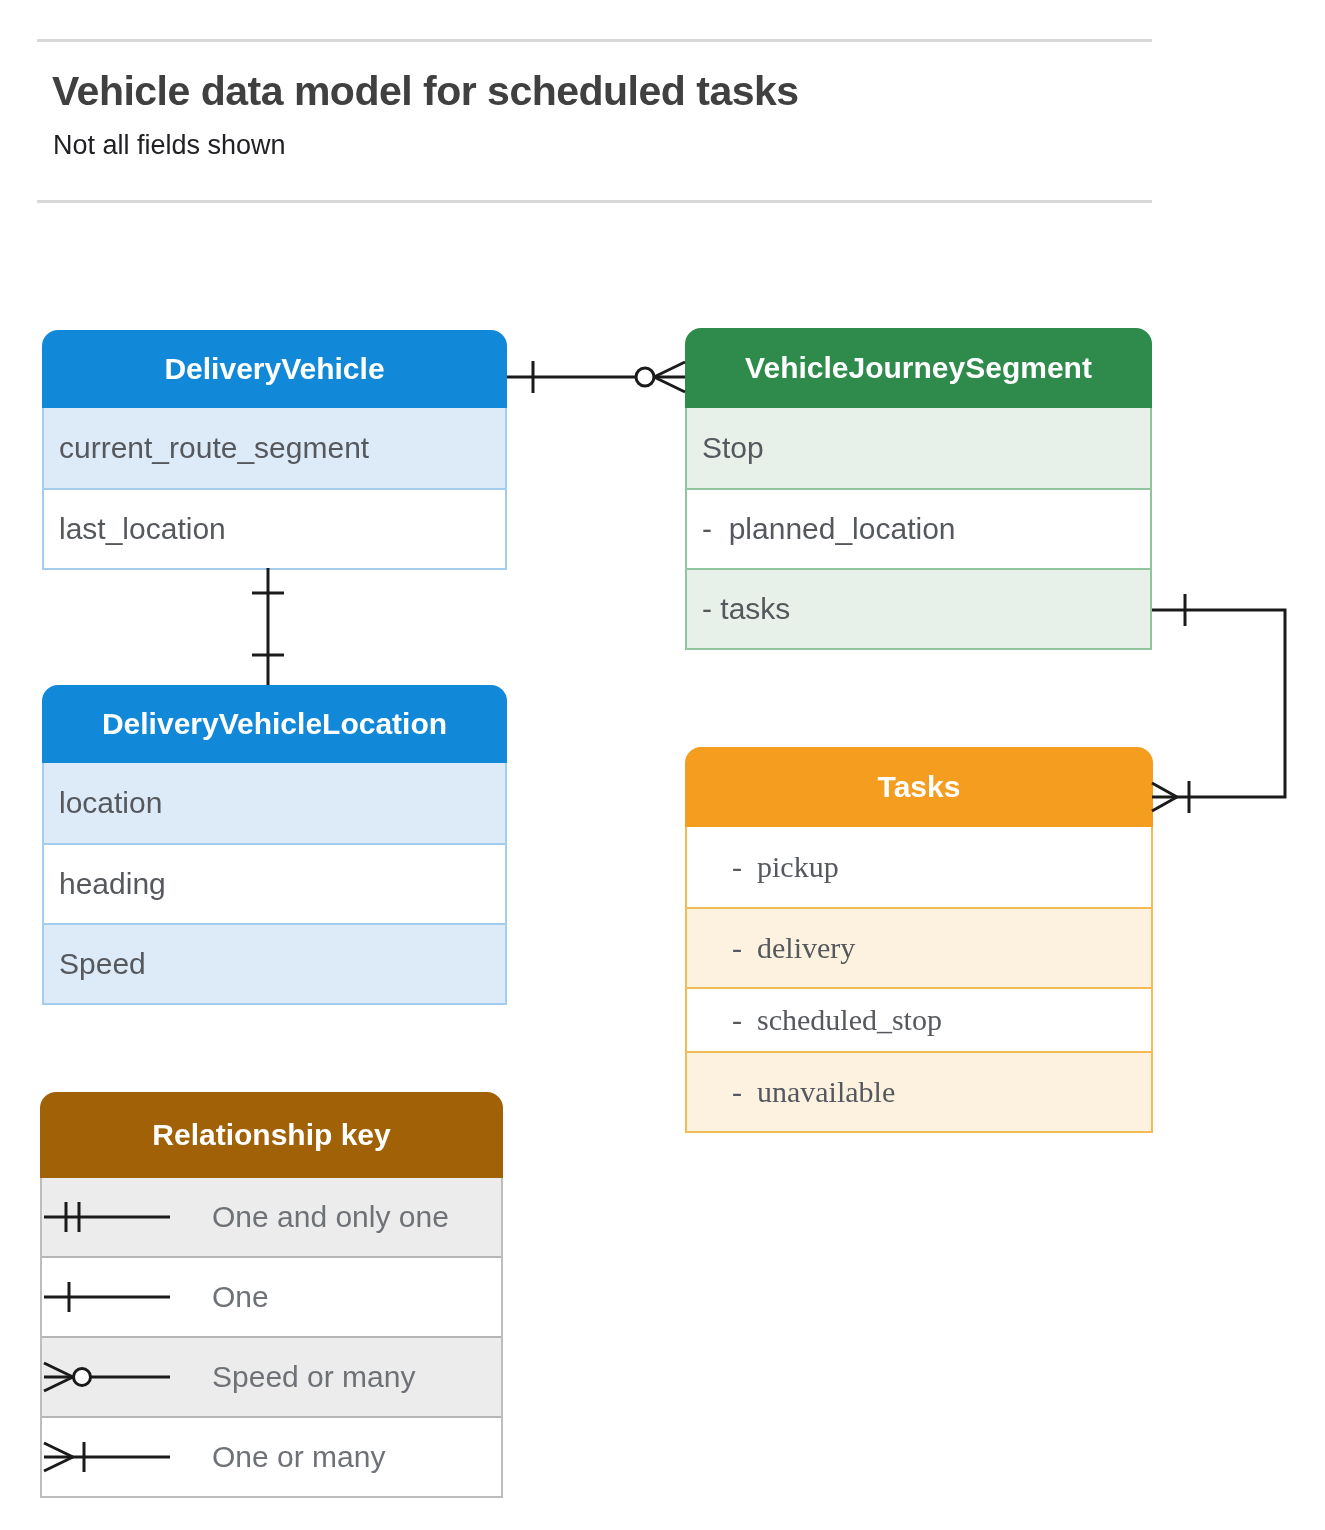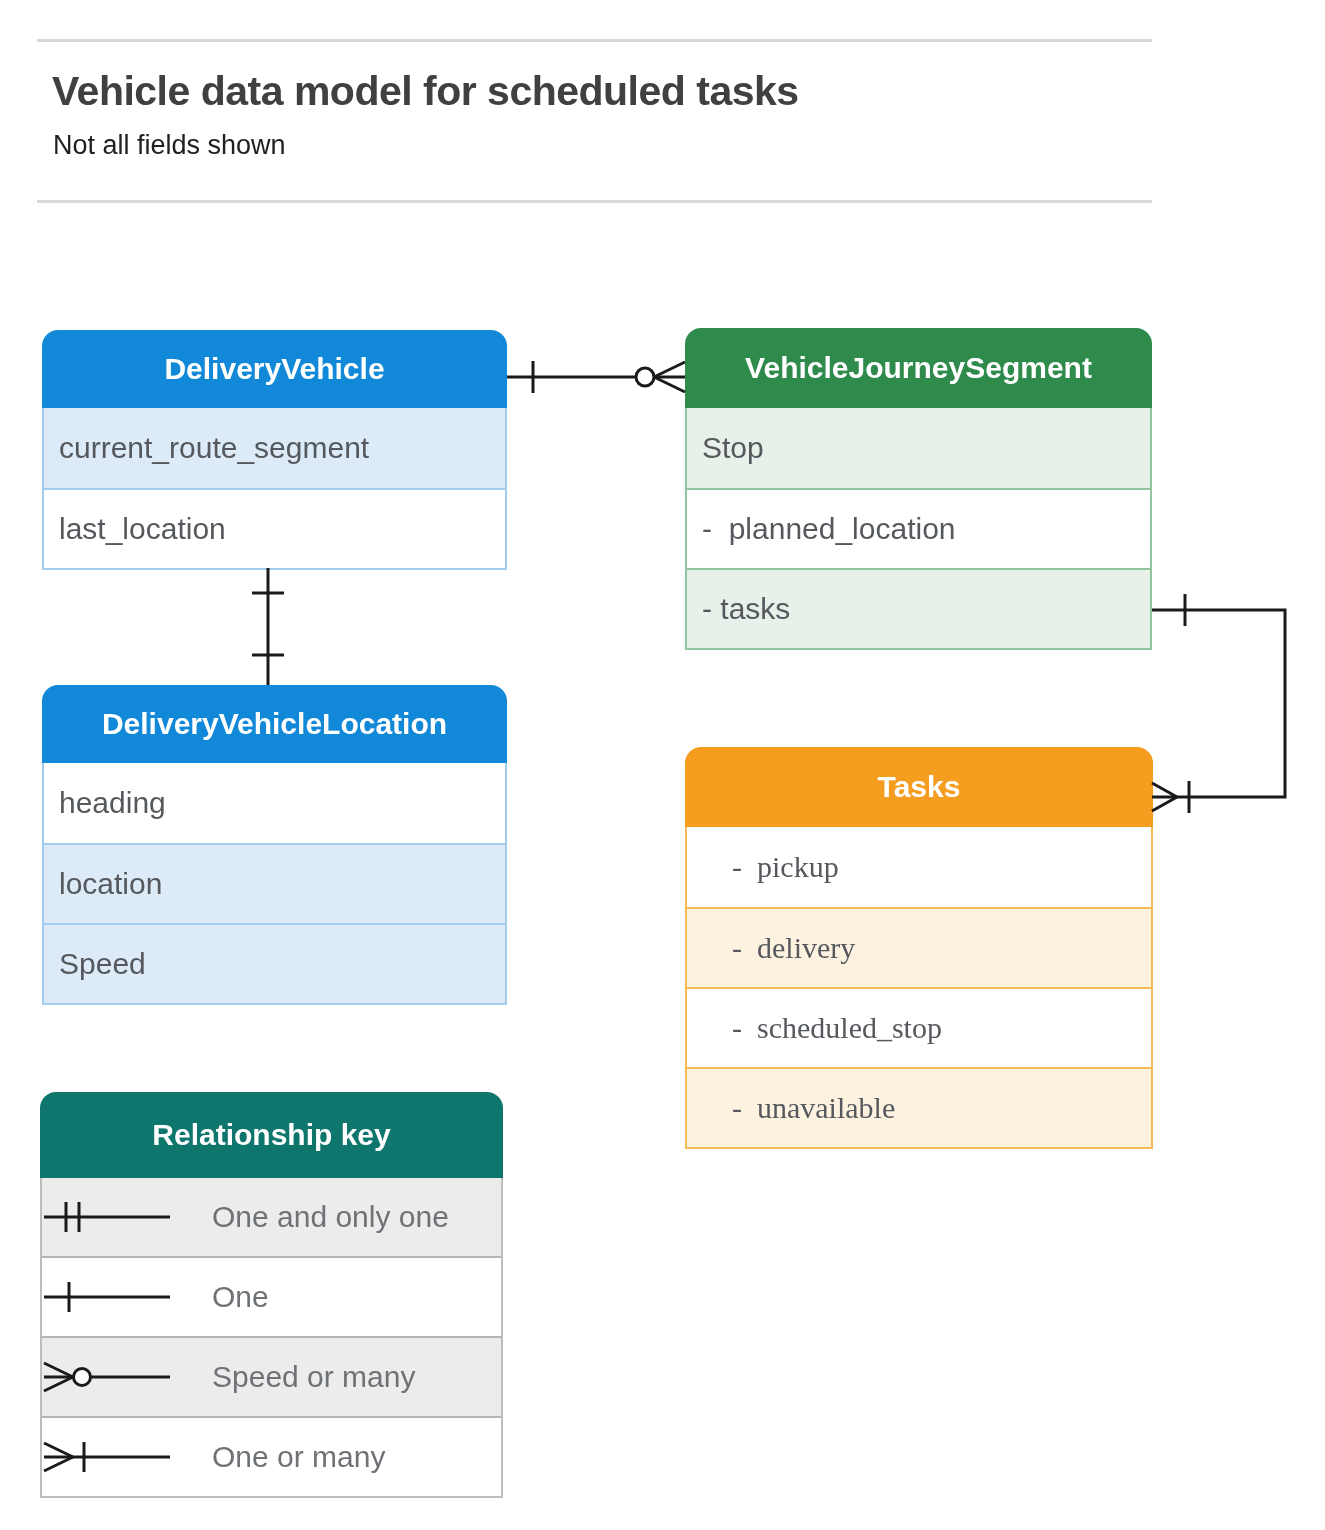--- a/index.html
+++ b/index.html
@@ -50,21 +50,21 @@
   .green .e-header { background: #2e8b4b; }
   .green .e-body   { border-color: #90c59d; }
   .green .e-row    { border-top-color: #90c59d; }
   .green .e-row.alt{ background: #e7f1e9; }
   
   .orange .e-header { background: #f59d1f; }
   .orange .e-body   { border-color: #f3bb55; }
   .orange .e-row    { border-top-color: #f3bb55; }
   .orange .e-row.alt{ background: #fdf2e0; }
   
-  .gray .e-header { background: #0f766e; }
+  .gray .e-header { background: #a16207; }
   .gray .e-body   { border-color: #bdbdbd; }
   .gray .e-row    { border-top-color: #b5b5b5; }
   .gray .e-row.alt{ background: #ececec; }
 
   .e-row.indent { padding-left: 45px; font-family: Liberation Serif, serif; }
 
   .legend-row { padding-left: 0; }
   .legend-sym { width: 140px; height: 44px; flex: 0 0 auto; }
   .legend-label {
     margin-left: 30px; font-size: 30px; color: #6e7276; white-space: normal;
@@ -97,32 +97,32 @@
   <div class="e-body">
     <div class="e-row alt" style="height:80px">Stop</div>
     <div class="e-row" style="height:80px">-  planned_location</div>
     <div class="e-row alt" style="height:80px">- tasks</div>
   </div>
 </div>
 
 <div class="entity blue" style="left:42px; top:685px; width:465px">
   <div class="e-header" style="height:78px">DeliveryVehicleLocation</div>
   <div class="e-body">
+    <div class="e-row alt" style="height:80px">location</div>
     <div class="e-row" style="height:80px">heading</div>
-    <div class="e-row alt" style="height:80px">location</div>
     <div class="e-row alt" style="height:80px">Speed</div>
   </div>
 </div>
 
 <div class="entity orange" style="left:685px; top:747px; width:468px">
   <div class="e-header" style="height:80px">Tasks</div>
   <div class="e-body">
     <div class="e-row indent" style="height:80px">-  pickup</div>
     <div class="e-row alt indent" style="height:80px">-  delivery</div>
-    <div class="e-row indent" style="height:80px">-  scheduled_stop</div>
+    <div class="e-row indent" style="height:64px">-  scheduled_stop</div>
     <div class="e-row alt indent" style="height:80px">-  unavailable</div>
   </div>
 </div>
 
 <div class="entity gray" style="left:40px; top:1092px; width:463px">
   <div class="e-header" style="height:86px">Relationship key</div>
   <div class="e-body">
     <div class="e-row alt legend-row" style="height:78px">
       <svg class="legend-sym" viewBox="0 0 140 44">
         <g stroke="#1a1a1a" stroke-width="3" fill="none">

